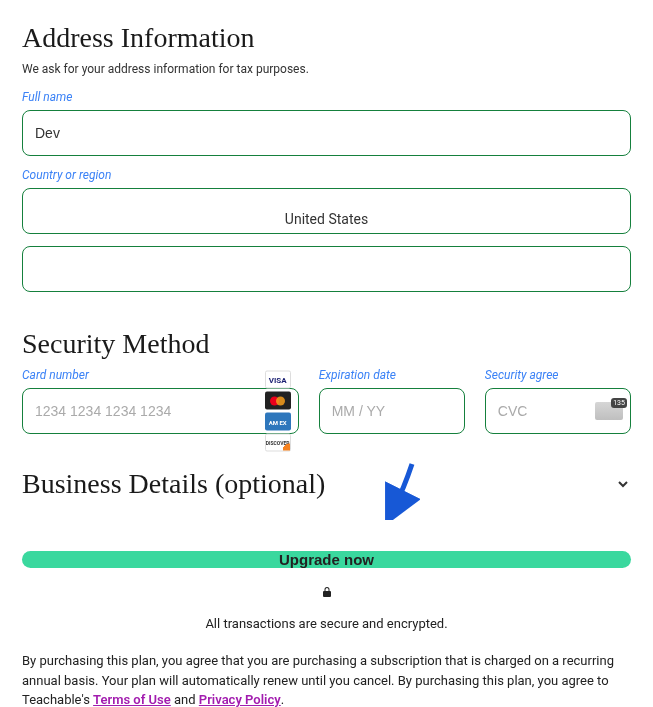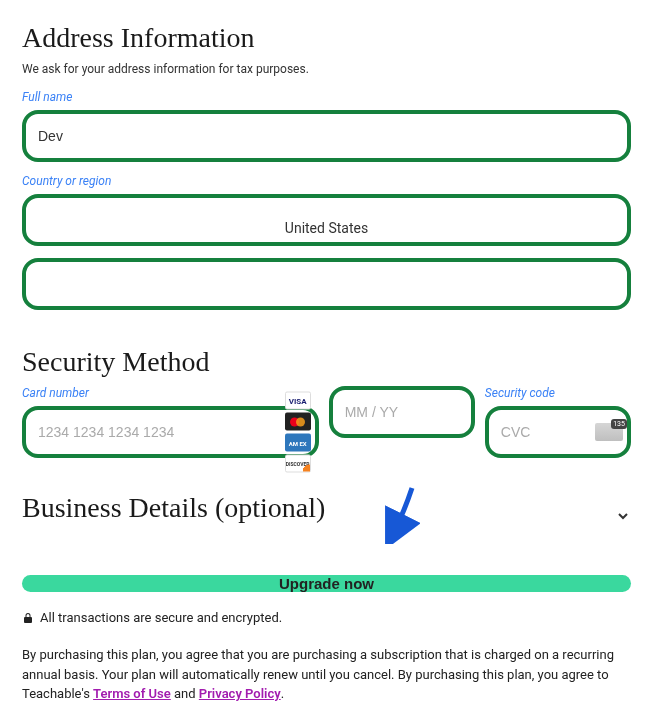--- a/index.html
+++ b/index.html
@@ -24,42 +24,42 @@
     }
     .field-label {
       font-size: 12px;
       color: #3b82f6;
       margin-bottom: 6px;
       display: block;
       font-style: italic;
     }
     .text-input, .select-wrap {
       width: 100%;
-      border: 4px solid #15803d;
-      border-radius: 16px;
+      border: 1px solid #15803d;
+      border-radius: 8px;
       background: #fff;
       font-size: 14px;
       padding: 22px 12px;
       color: #333;
       height: 40px;
     }
     .text-input::placeholder { color: #aaa; }
     .field { margin-bottom: 12px; }
     .select-wrap {
       display: flex;
       align-items: center;
       justify-content: space-between;
       cursor: pointer;
       flex-direction: column;
     }
     .select-value { color: #333; }
     .chevron-svg { width: 14px; height: 14px; color: #888; }
     .pm-row {
       display: flex;
-      gap: 10px;
+      gap: 20px;
     }
     .pm-col-card { flex: 1 1 46%; }
     .pm-col-exp { flex: 0 0 24%; }
     .pm-col-cvc { flex: 0 0 24%; }
     .input-with-icons {
       position: relative;
     }
     .card-brands {
       position: absolute;
       right: 8px;
@@ -112,21 +112,21 @@
       top: -4px;
       right: -4px;
       background: #444;
       color: #fff;
       font-size: 7px;
       padding: 1px 2px;
       border-radius: 3px;
     }
     .biz-row {
       display: flex;
-      align-items: flex-end;
+      align-items: center;
       justify-content: space-between;
       margin-top: 34px;
       margin-bottom: 50px;
       cursor: pointer;
       position: relative;
     }
     .biz-title {
       font-family: Georgia, "Times New Roman", serif;
       font-size: 28px;
       color: #1a1a1a;
@@ -145,22 +145,23 @@
       font-size: 15px;
       font-weight: 600;
       color: #222;
       cursor: pointer;
       margin-bottom: 18px;
     }
     .secure-line {
       font-size: 13px;
       display: flex;
       align-items: center;
-      gap: 6px;
+      gap: 18px;
       margin-bottom: 20px;
+      flex-direction: column;
     }
     .lock-svg { width: 12px; height: 12px; }
     .legal {
       font-size: 13px;
       line-height: 1.5;
       color: #222;
     }
     .legal-link {
       text-decoration: underline;
       color: #a21caf;
@@ -210,24 +211,25 @@
       <input type="text" class="text-input" placeholder="1234 1234 1234 1234" style="">
       <div class="card-brands">
         <div class="brand visa">VISA</div>
         <div class="brand mc"></div>
         <div class="brand amex">AM EX</div>
         <div class="brand disc">DISCOVER</div>
       </div>
     </div>
   </div>
   <div class="pm-col-exp">
+    <label class="field-label">Expiration date</label>
     <input type="text" class="text-input" placeholder="MM / YY" style="">
   </div>
   <div class="pm-col-cvc">
-    <label class="field-label">Security code</label>
+    <label class="field-label">Security agree</label>
     <div class="input-with-icons">
       <input type="text" class="text-input" placeholder="CVC" style="">
       <div class="cvc-card-icon"></div>
     </div>
   </div>
 </div>
 
 
 <div class="biz-row">
   <span class="biz-title">Business Details (optional)</span>

